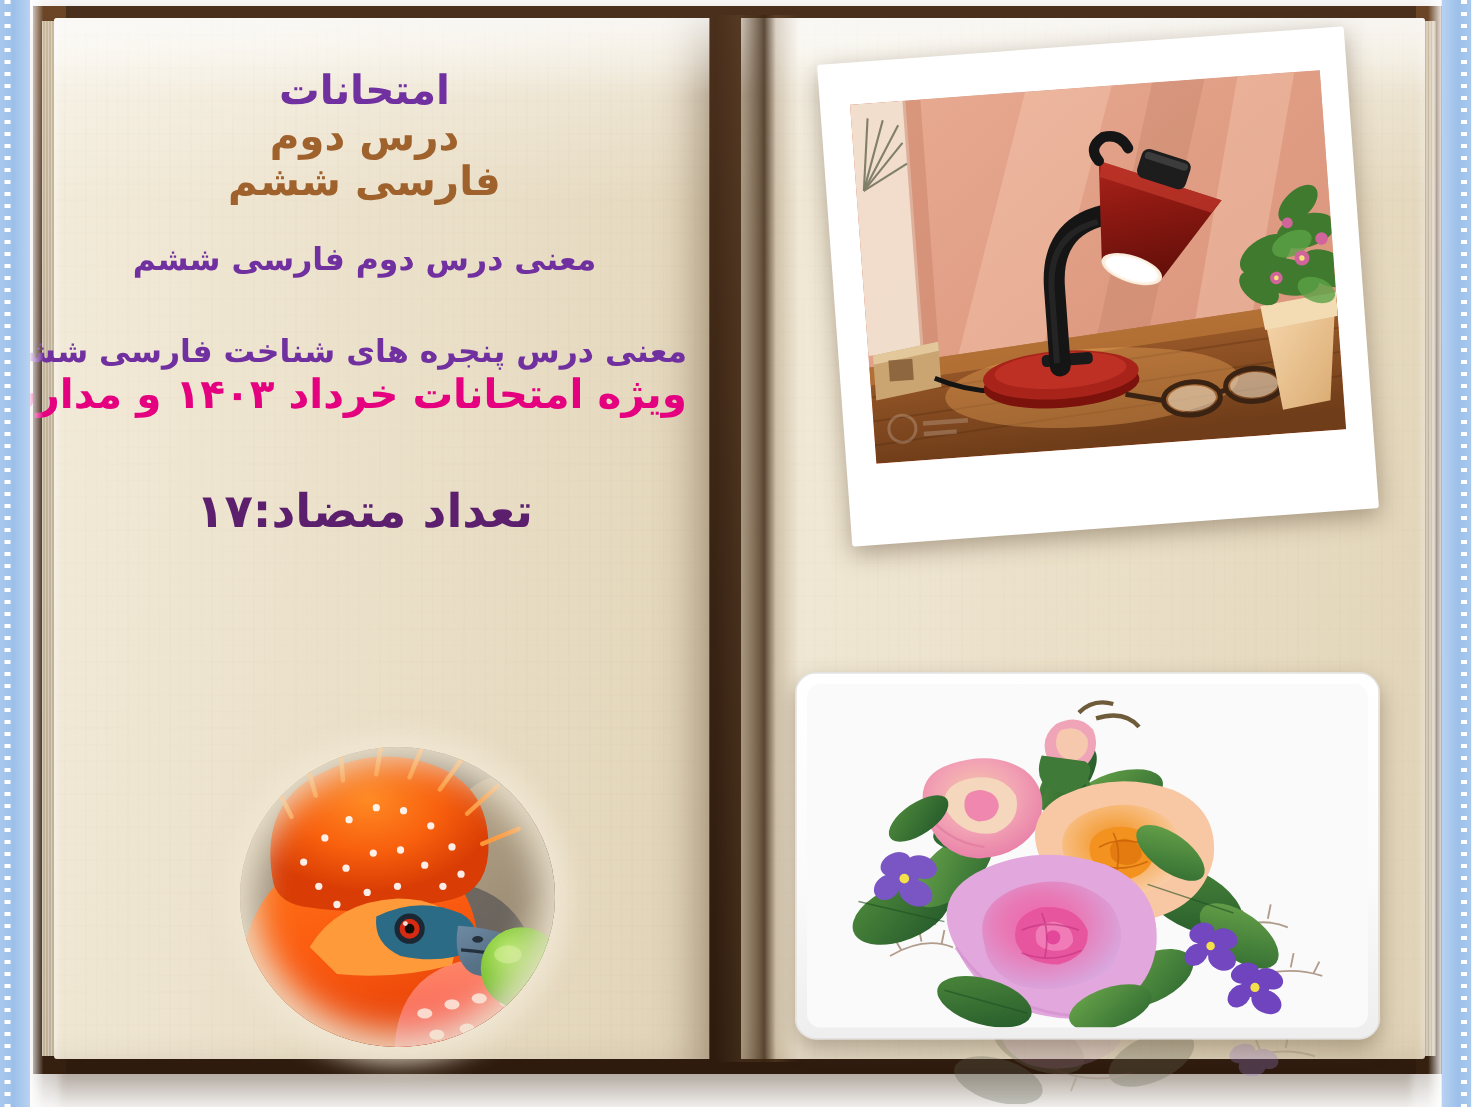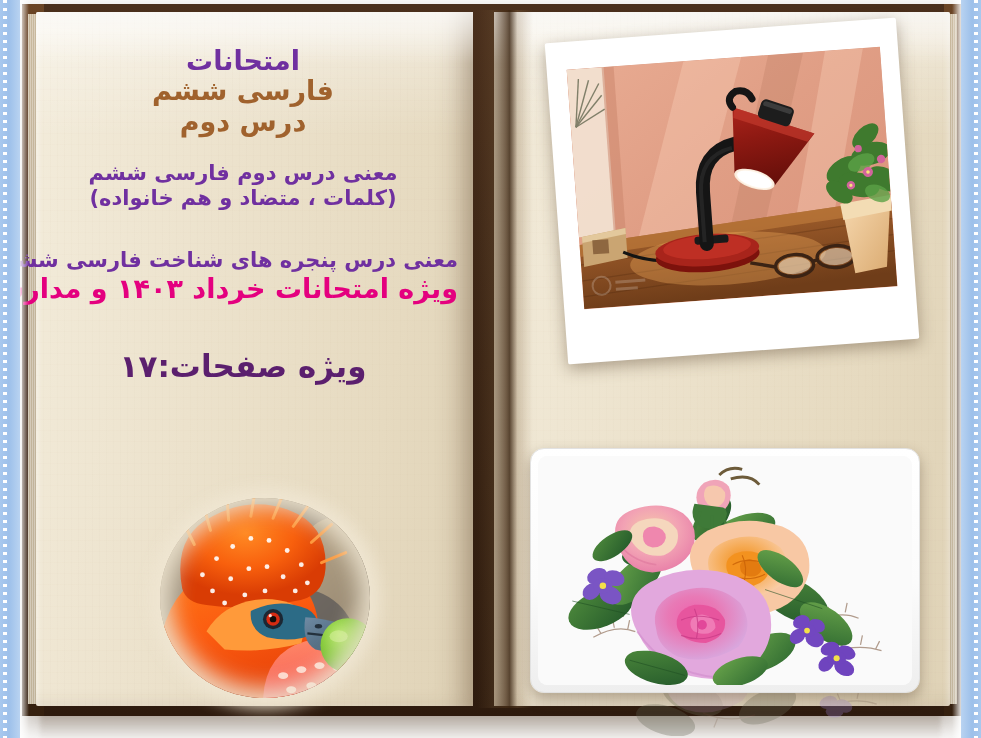--- a/index.html
+++ b/index.html
@@ -214,31 +214,30 @@
     <div class="page right">
       <div class="grain"></div>
       <div class="topsheen"></div>
     </div>
 
     <div class="gutter"></div>
   </div>
 
   <div id="left-text">
     <p class="tl l1">امتحانات</p>
+    <p class="tl l3">درس دوم</p>
     <p class="tl l2">فارسی ششم</p>
-    <p class="tl l3">درس دوم</p>
     <p class="tl l4">معنی درس دوم فارسی ششم</p>
-    <p class="tl l5">(کلمات ، متضاد و هم خانواده)</p>
 
     <div id="para2">
       <p class="tl m1">معنی درس پنجره های شناخت فارسی ششم</p>
       <p class="tl m2">ویژه امتحانات خرداد ۱۴۰۳ و مدارس</p>
     </div>
 
-    <div id="pagecount">ویژه صفحات:۱۷</div>
+    <div id="pagecount">تعداد متضاد:۱۷</div>
   </div>
 
   <div id="bird">
     <svg class="bsvg" viewBox="0 0 220 210" preserveAspectRatio="xMidYMid slice">
       <defs>
         <radialGradient id="crest" cx="45%" cy="28%" r="60%">
           <stop offset="0%" stop-color="#ff8a24"></stop>
           <stop offset="55%" stop-color="#f8600d"></stop>
           <stop offset="100%" stop-color="#d93c04"></stop>
         </radialGradient>

